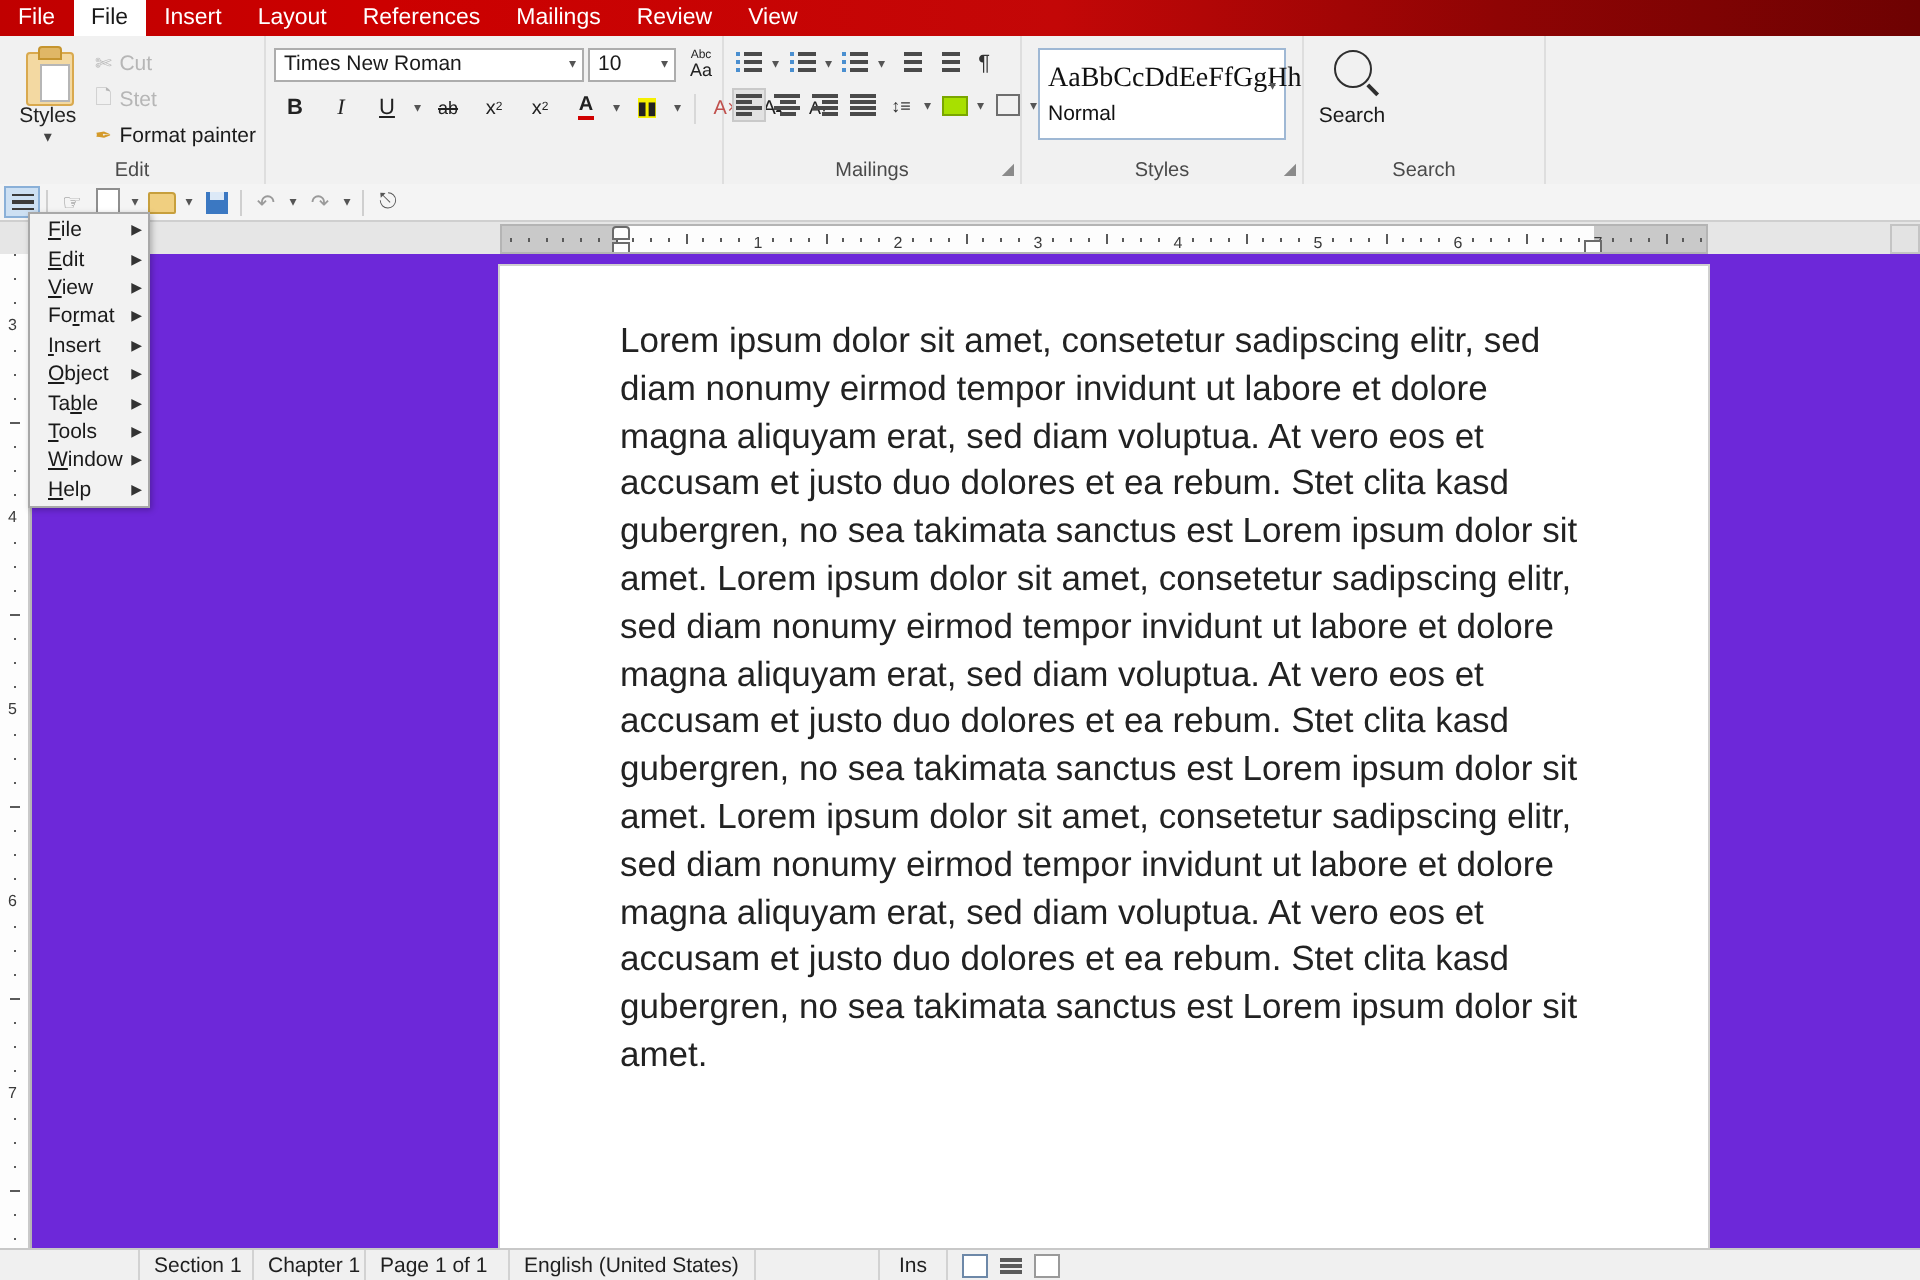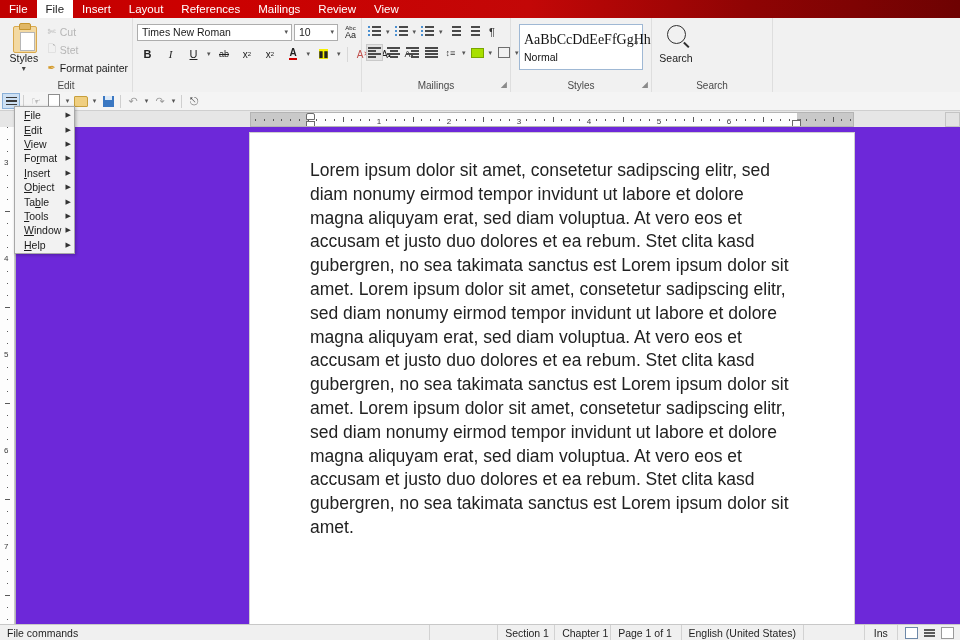--- a/index.html
+++ b/index.html
@@ -575,21 +575,20 @@
       </div>
   </div>
 
   <div class="canvas">
     <div class="page">
       <div class="ptext">Lorem ipsum dolor sit amet, consetetur sadipscing elitr, sed diam nonumy eirmod tempor invidunt ut labore et dolore magna aliquyam erat, sed diam voluptua. At vero eos et accusam et justo duo dolores et ea rebum. Stet clita kasd gubergren, no sea takimata sanctus est Lorem ipsum dolor sit amet. Lorem ipsum dolor sit amet, consetetur sadipscing elitr, sed diam nonumy eirmod tempor invidunt ut labore et dolore magna aliquyam erat, sed diam voluptua. At vero eos et accusam et justo duo dolores et ea rebum. Stet clita kasd gubergren, no sea takimata sanctus est Lorem ipsum dolor sit amet. Lorem ipsum dolor sit amet, consetetur sadipscing elitr, sed diam nonumy eirmod tempor invidunt ut labore et dolore magna aliquyam erat, sed diam voluptua. At vero eos et accusam et justo duo dolores et ea rebum. Stet clita kasd gubergren, no sea takimata sanctus est Lorem ipsum dolor sit amet.</div>
     </div>
   </div>
 
   <div class="status">
-    <div class="st-cell" style="width:442px">File commands</div>
     <div class="st-cell" style="width:70px"></div>
     <div class="st-cell" style="width:57px">Section 1</div>
     <div class="st-cell" style="width:56px">Chapter 1</div>
     <div class="st-cell" style="width:72px">Page 1 of 1</div>
     <div class="st-cell" style="width:123px">English (United States)</div>
     <div class="st-cell" style="width:62px"></div>
     <div class="st-cell" style="width:34px;justify-content:center">Ins</div>
     <div class="st-cell" style="border-right:none;padding:0 4px">
       <span class="vwbtn">
           <span class="vw1"></span>

